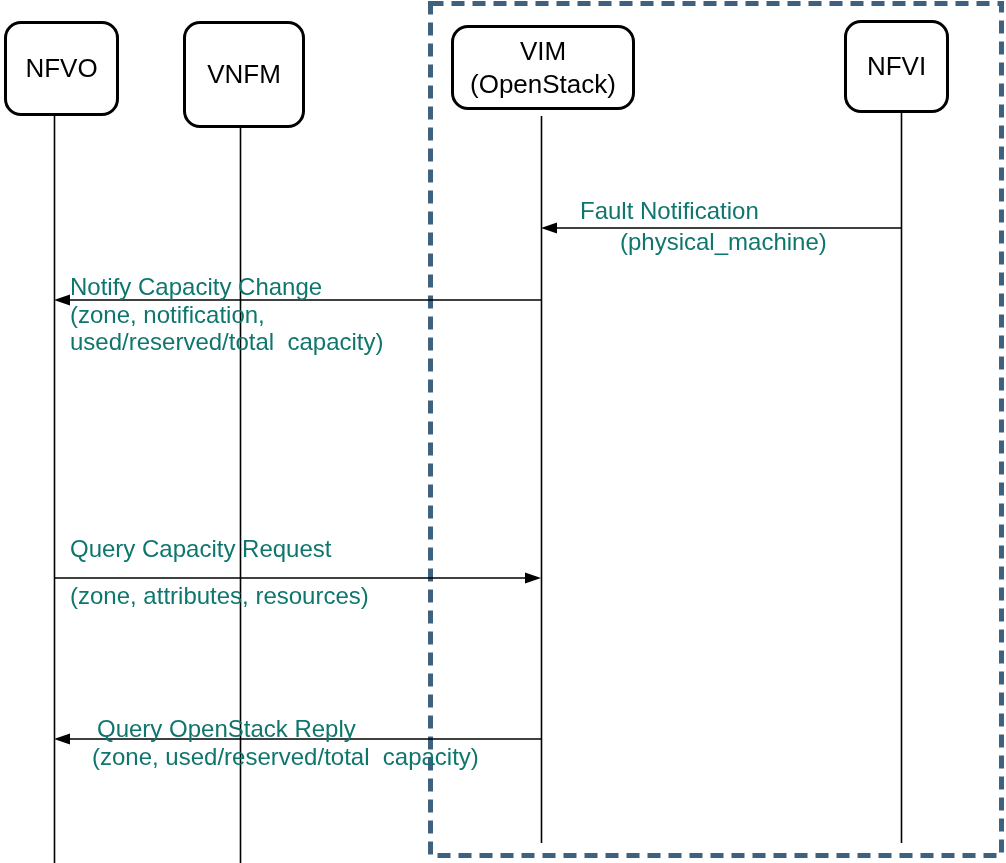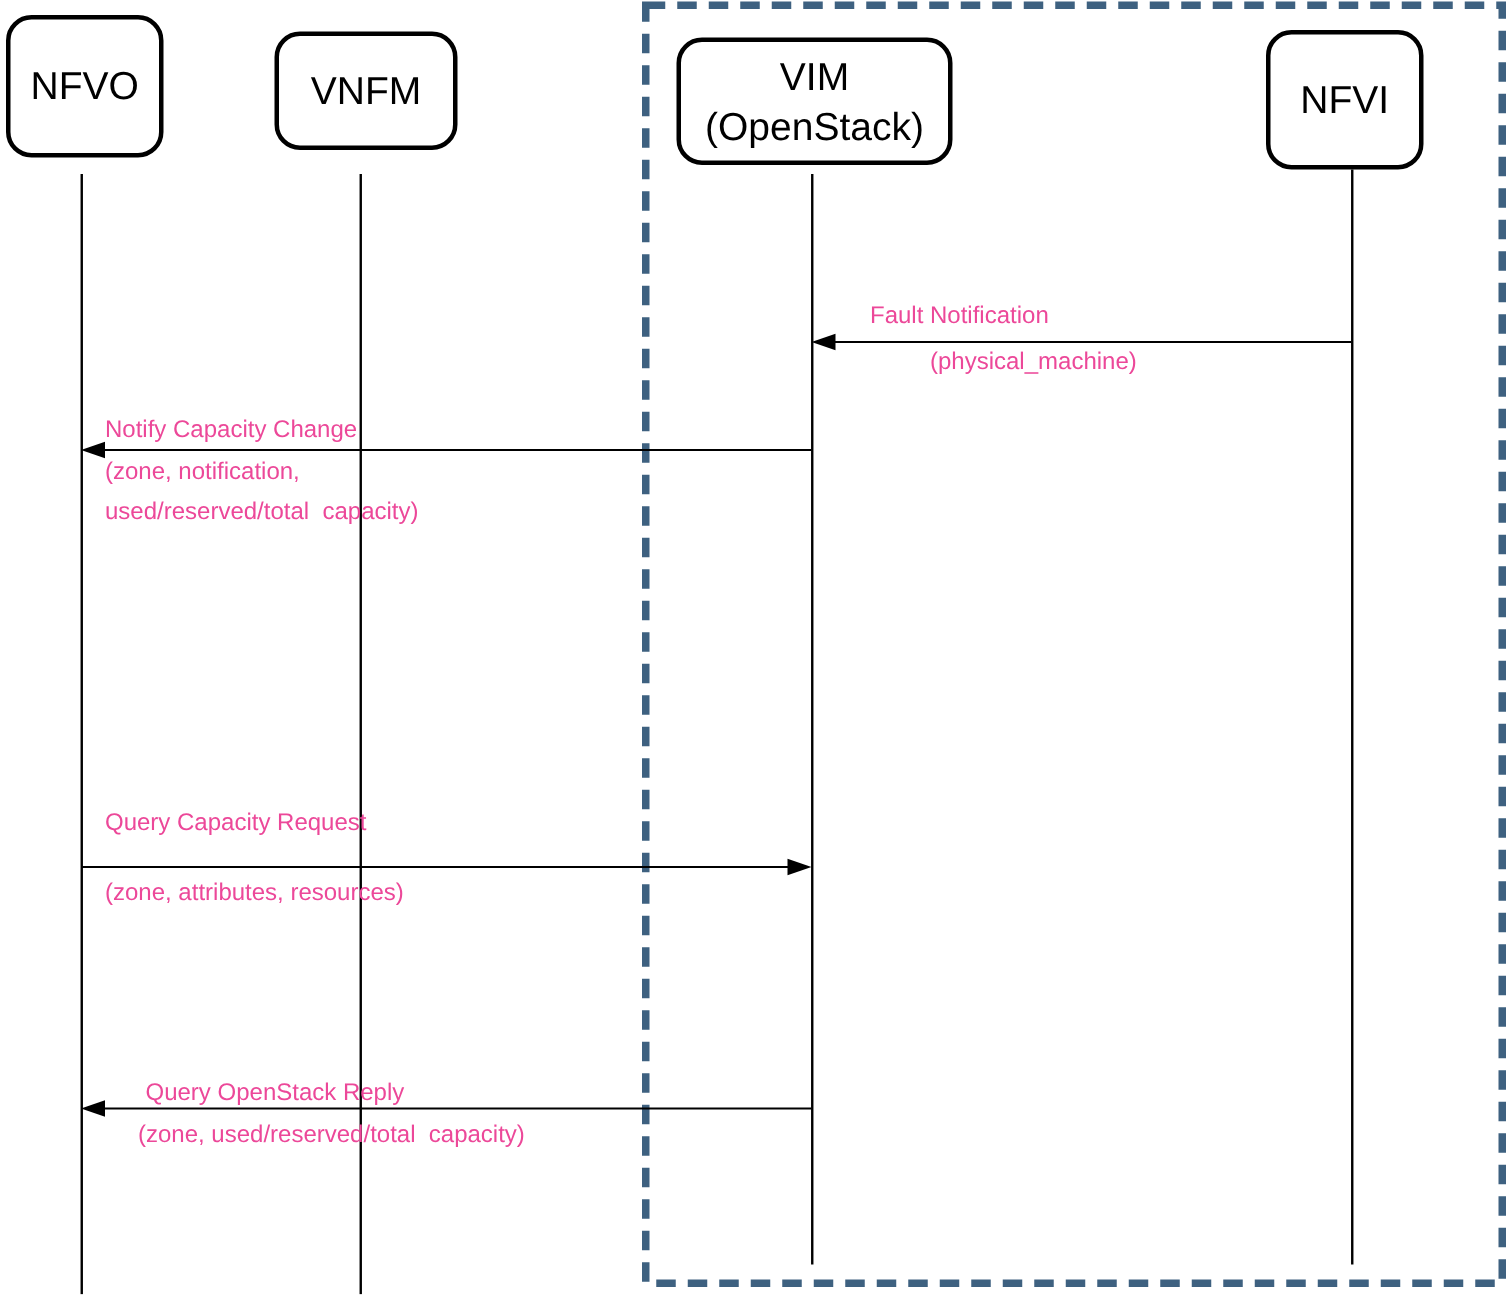--- a/index.html
+++ b/index.html
@@ -30,29 +30,29 @@
     display: flex;
     flex-direction: column;
     align-items: center;
     justify-content: center;
     font-size: 26px;
     line-height: 33px;
     color: #000000;
     text-align: center;
     z-index: 2;
   }
-  .actor-nfvo { left: 4px;   top: 10px; width: 105px; height: 95px; }
-  .actor-vnfm { left: 183px; top: 21px; width: 122px; height: 79px; }
+  .actor-nfvo { left: 4px;   top: 21px; width: 115px; height: 95px; }
+  .actor-vnfm { left: 183px; top: 21px; width: 122px; height: 107px; }
   .actor-vim  { left: 451px; top: 25px; width: 184px; height: 85px; }
   .actor-nfvi { left: 844px; top: 20px; width: 105px; height: 93px; }
   .msg-line {
     position: absolute;
-    font-size: 16px;
+    font-size: 24px;
     line-height: 26px;
-    color: #ec4899;
+    color: #0f766e;
     white-space: pre;
     z-index: 3;
   }
   .m1-title  { left: 580px; top: 198px; }
   .m1-params { left: 580px; top: 229px; margin-left: 40px; }
   .m2-title  { left: 70px;  top: 274px; }
   .m2-p1     { left: 70px;  top: 302px; }
   .m2-p2     { left: 70px;  top: 329px; }
   .m3-title  { left: 70px;  top: 536px; }
   .m3-p1     { left: 70px;  top: 583px; }

